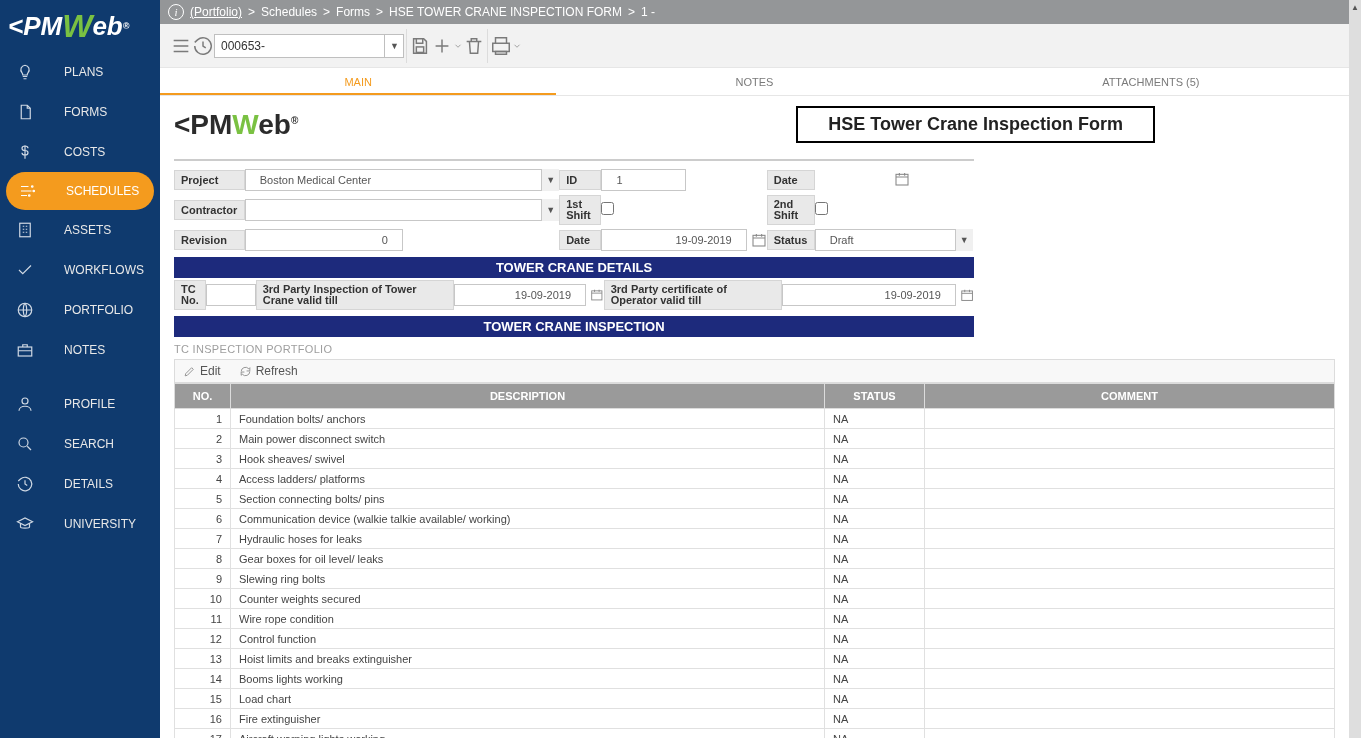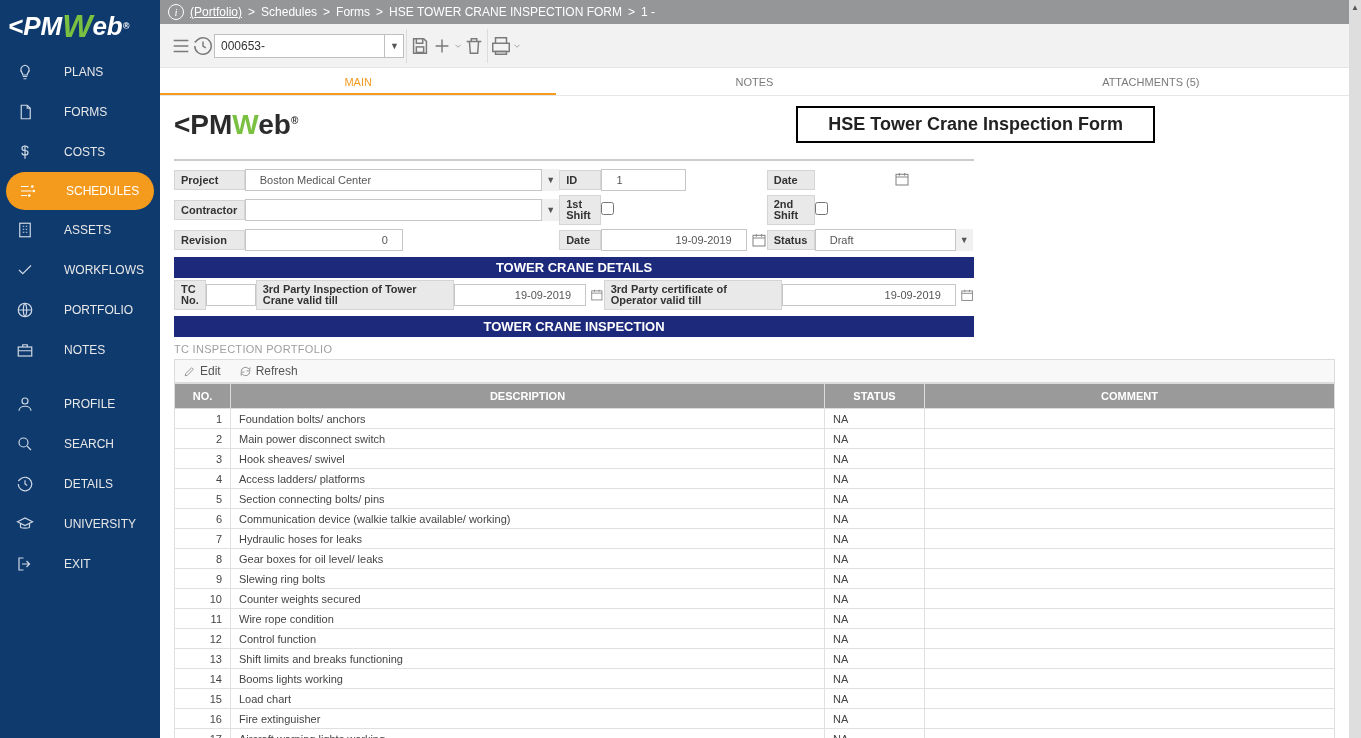--- a/index.html
+++ b/index.html
@@ -191,29 +191,20 @@
       </div>
       <div class="nav-item">
         <span class="ico">
           <svg viewBox="0 0 24 24">
             <path d="M2 9l10-5 10 5-10 5z"></path>
             <path d="M6 11v5c0 2 12 2 12 0v-5"></path>
           </svg>
         </span>
         <span>UNIVERSITY</span>
       </div>
-      <div class="nav-item">
-        <span class="ico">
-          <svg viewBox="0 0 24 24">
-            <path d="M10 4H4v16h6"></path>
-            <path d="M14 8l4 4-4 4M18 12H8"></path>
-          </svg>
-        </span>
-        <span>EXIT</span>
-      </div>
     </div>
 </div>
 
 <div class="main">
 
   <div class="crumbbar">
     <span class="info-ico">i</span>
     <span class="u">(Portfolio)</span>
     <span> &gt; </span>
     <span>Schedules</span>
@@ -508,21 +499,21 @@
             <td></td>
           </tr>
           <tr>
             <td class="no">12</td>
             <td>Control function</td>
             <td class="st">NA</td>
             <td></td>
           </tr>
           <tr>
             <td class="no">13</td>
-            <td>Shift limits and breaks functioning</td>
+            <td>Hoist limits and breaks extinguisher</td>
             <td class="st">NA</td>
             <td></td>
           </tr>
           <tr>
             <td class="no">14</td>
             <td>Booms lights working</td>
             <td class="st">NA</td>
             <td></td>
           </tr>
           <tr>

